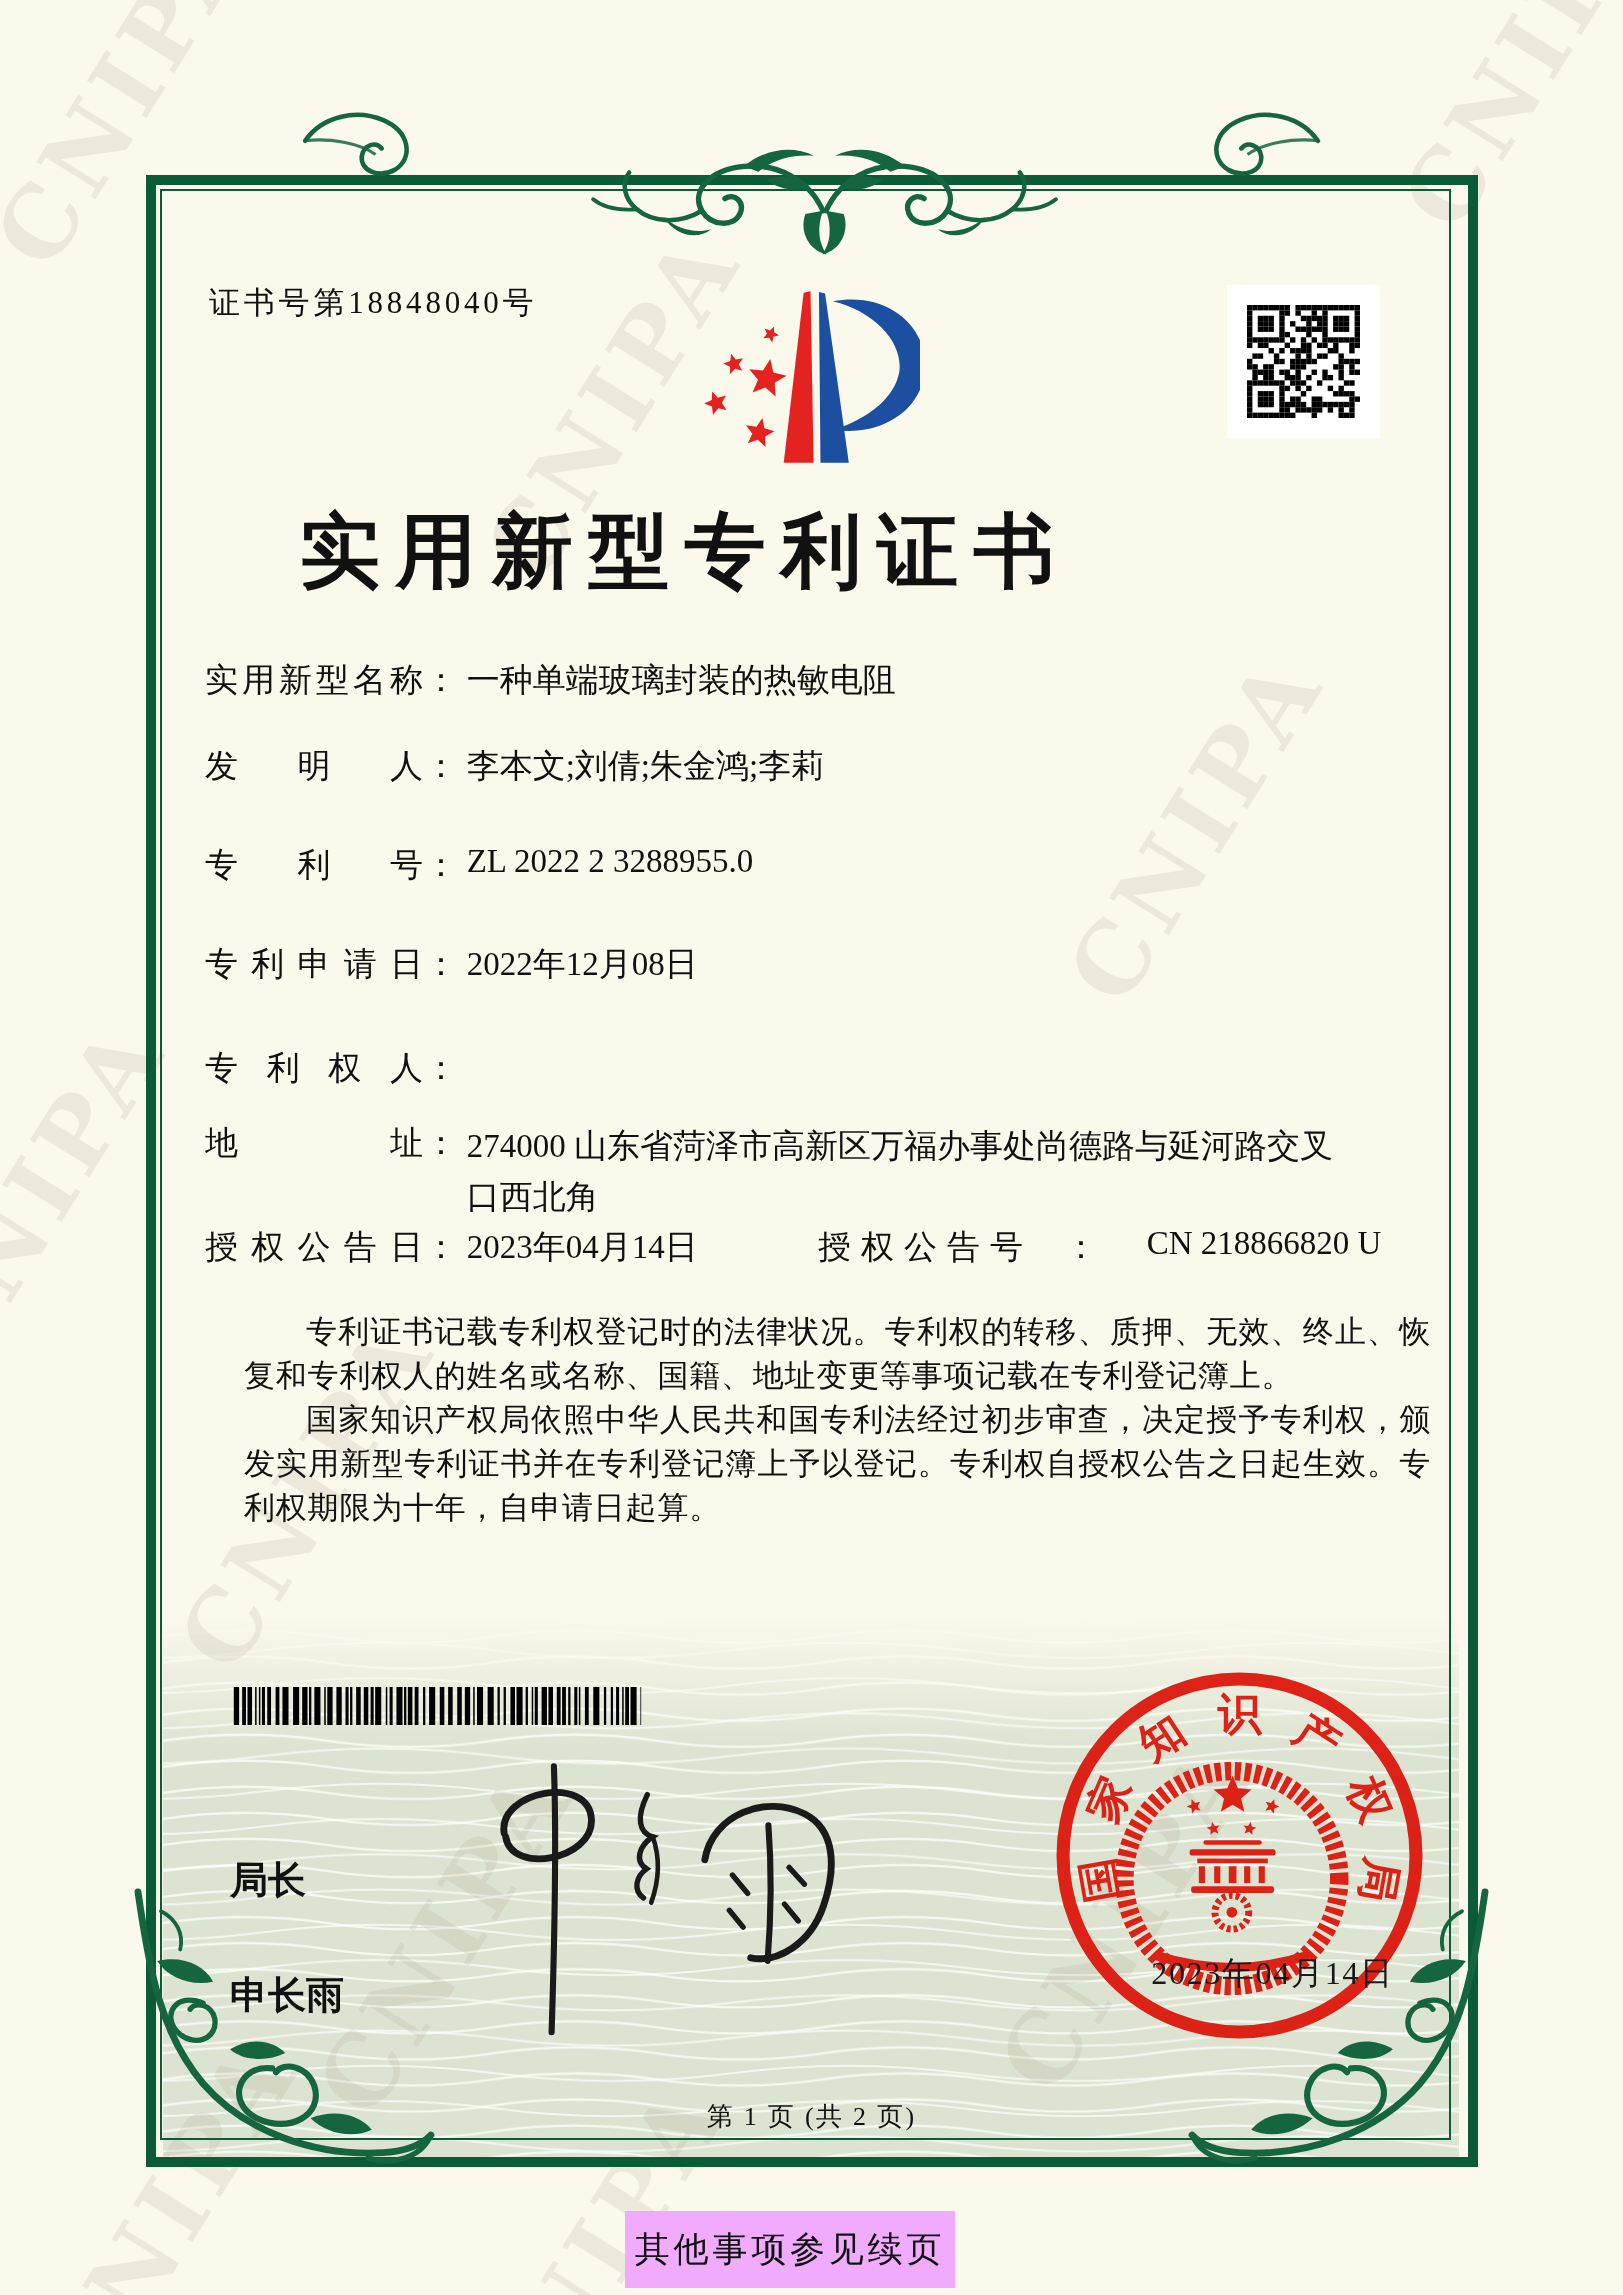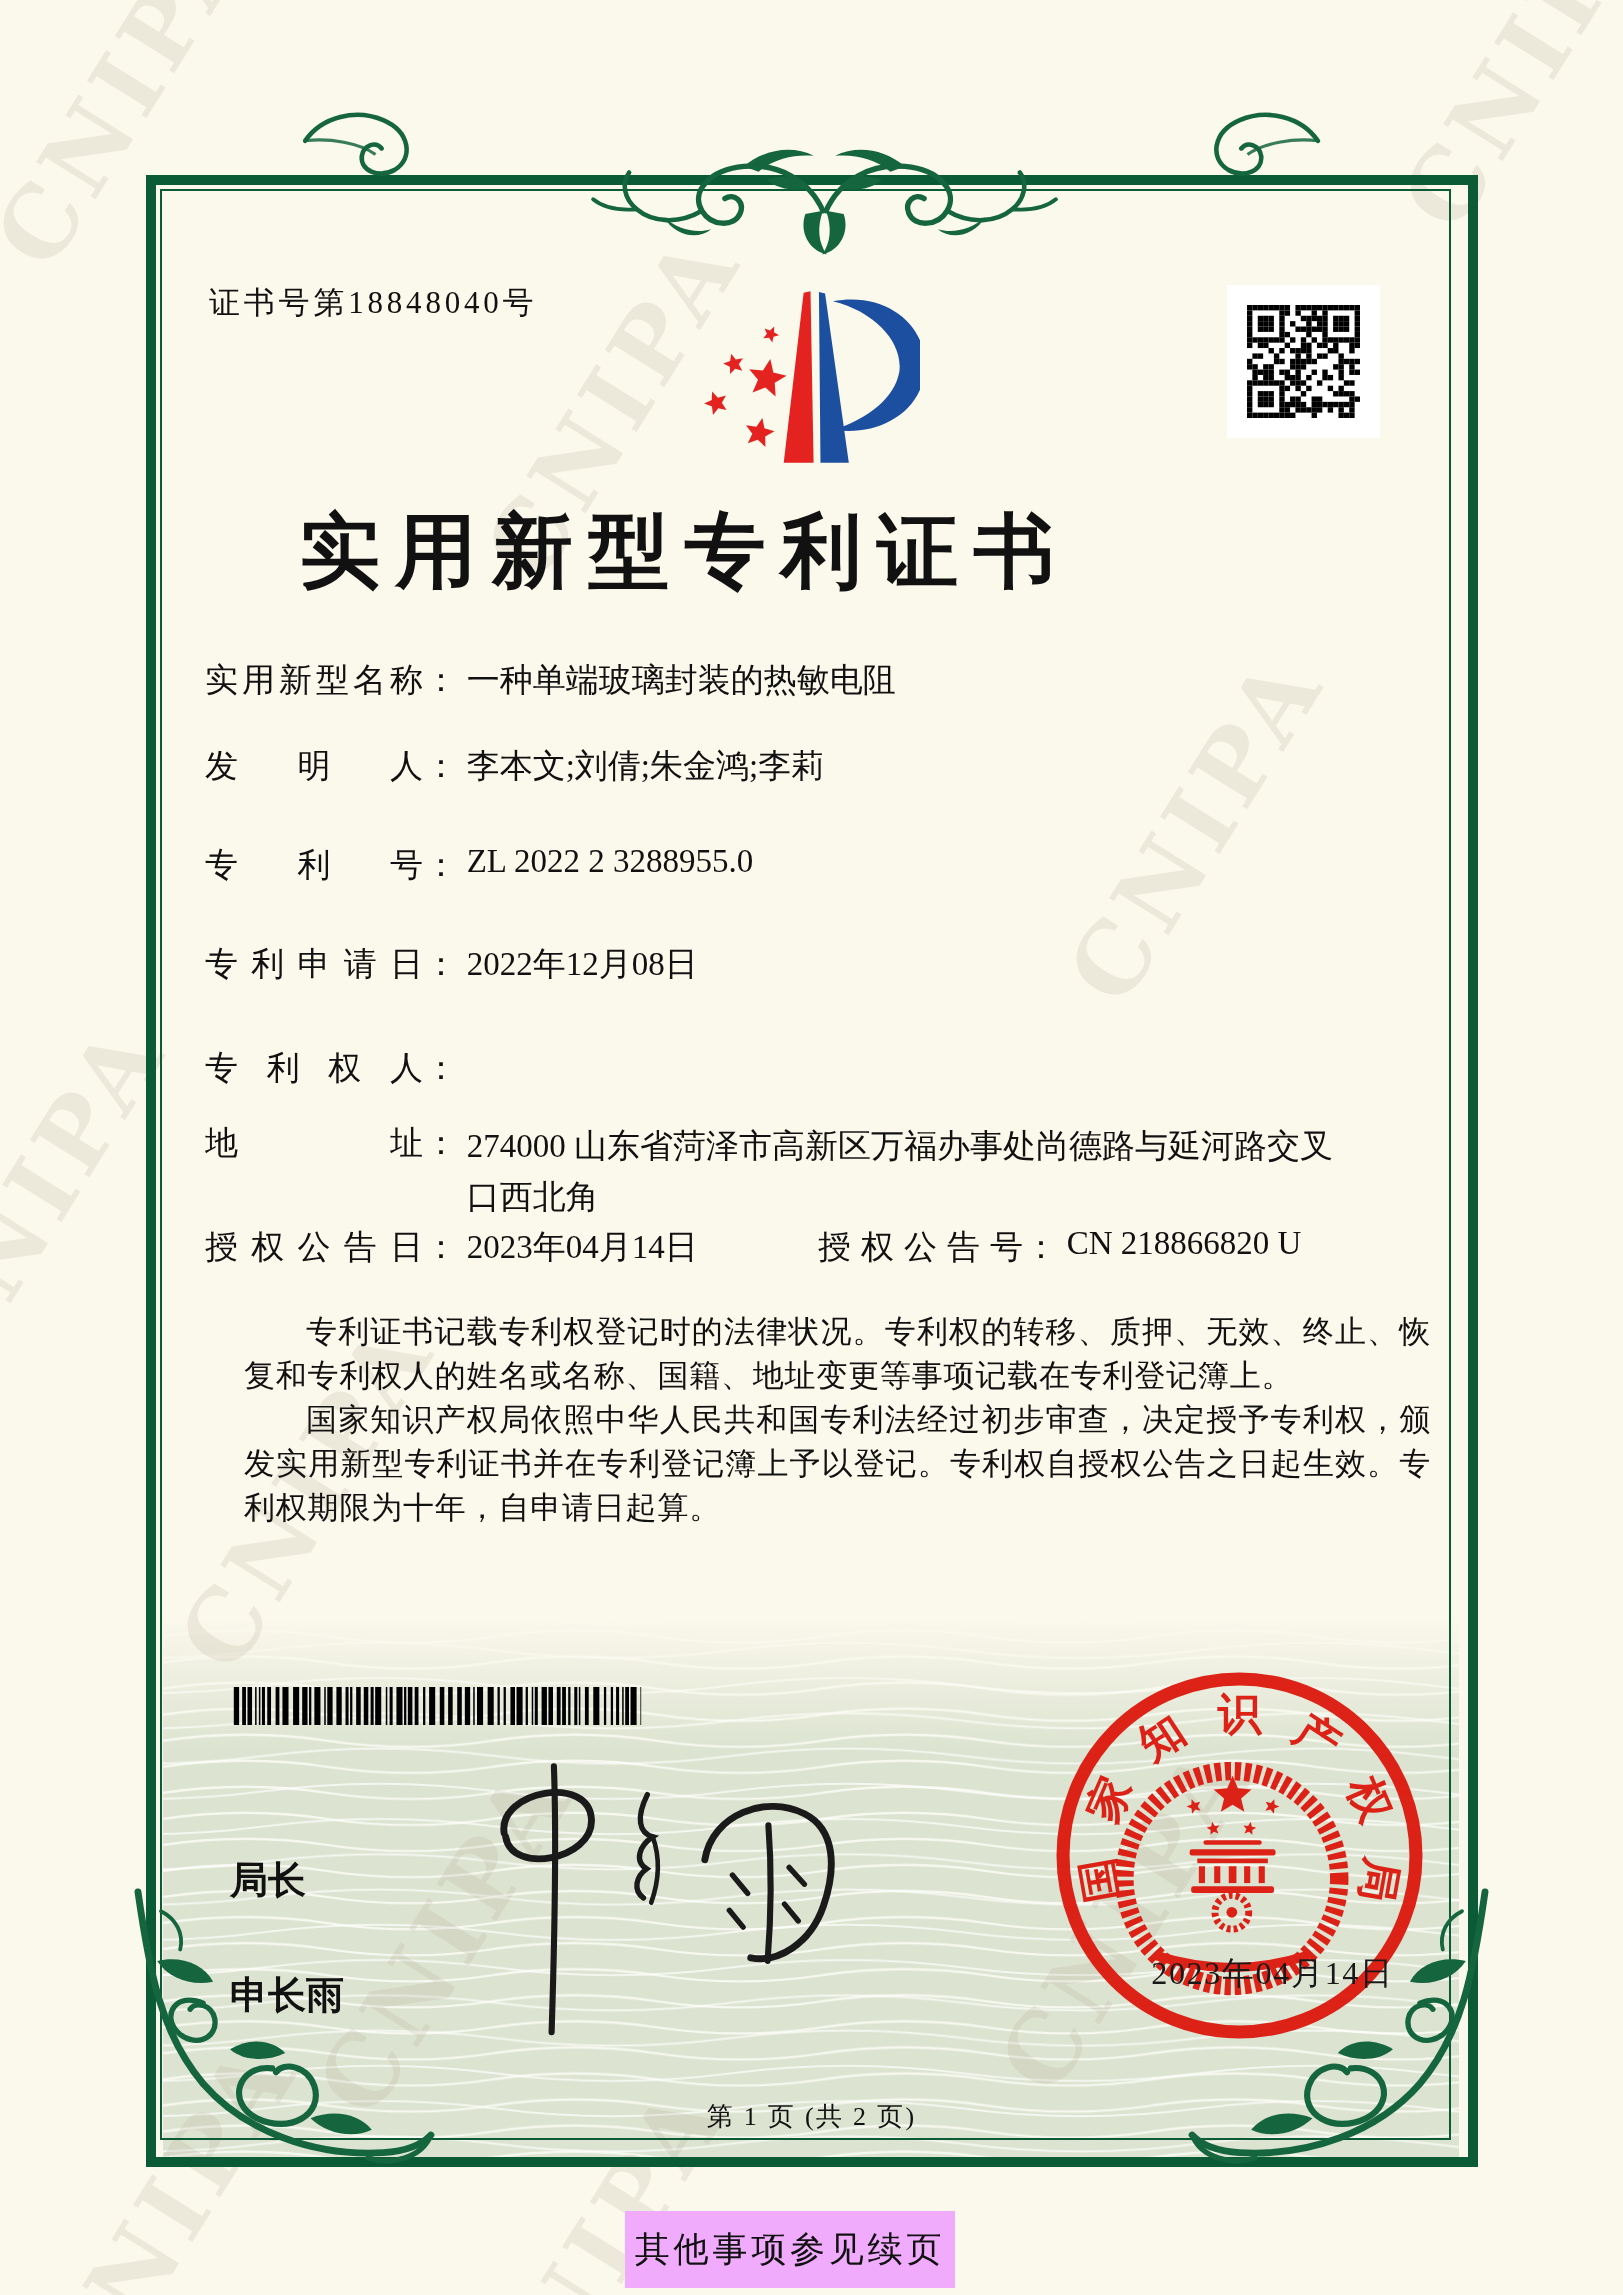--- a/index.html
+++ b/index.html
@@ -59,21 +59,21 @@
     display:flex;align-items:flex-start;
     z-index:6;white-space:nowrap;
   }
   .row .lbl{
     display:inline-block;width:218px;
     text-align:justify;text-align-last:justify;
   }
   .row .colon{display:inline-block;margin:0 3.1px 0 1.5px;}
   .row .val{margin-left:6.1px;}
   .row .val.wrap{white-space:normal;width:882px;line-height:51px;}
-  .pair2{position:absolute;left:613px;top:0;display:flex;white-space:nowrap;}
+  .pair2{position:absolute;left:613px;top:0;display:flex;white-space:nowrap;gap:40px;}
   .pair2 .lbl{width:205px;}
   .body-text{
     left:244px;top:1310px;width:1187px;
     font-size:31px;line-height:44px;
     text-align:justify;
     z-index:6;
   }
   .body-text p{margin:0;text-indent:2em;letter-spacing:0.8px;}
   .officer-title{
     left:230px;top:1855px;

